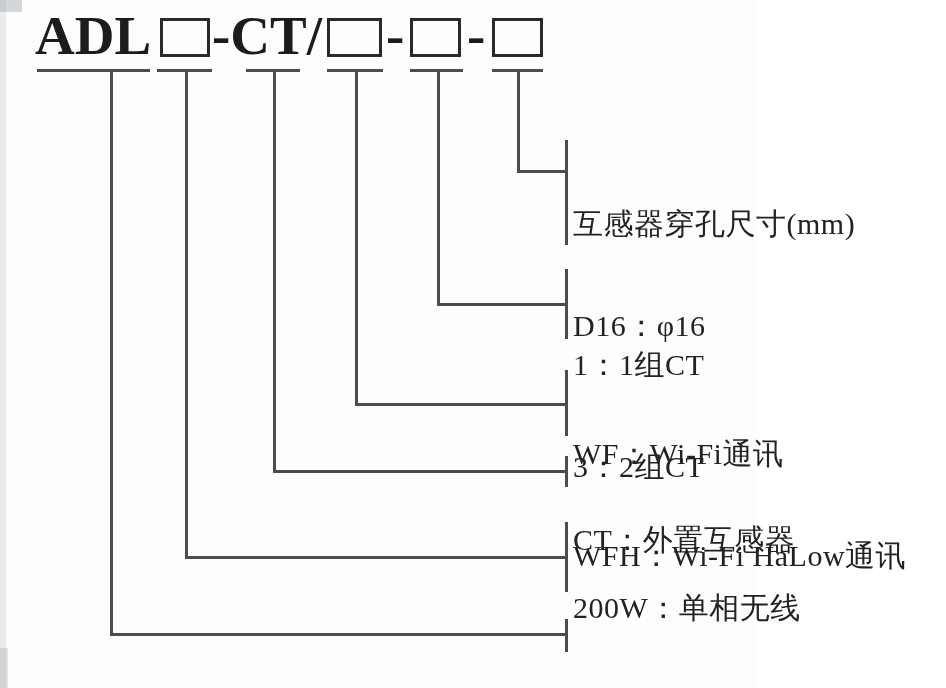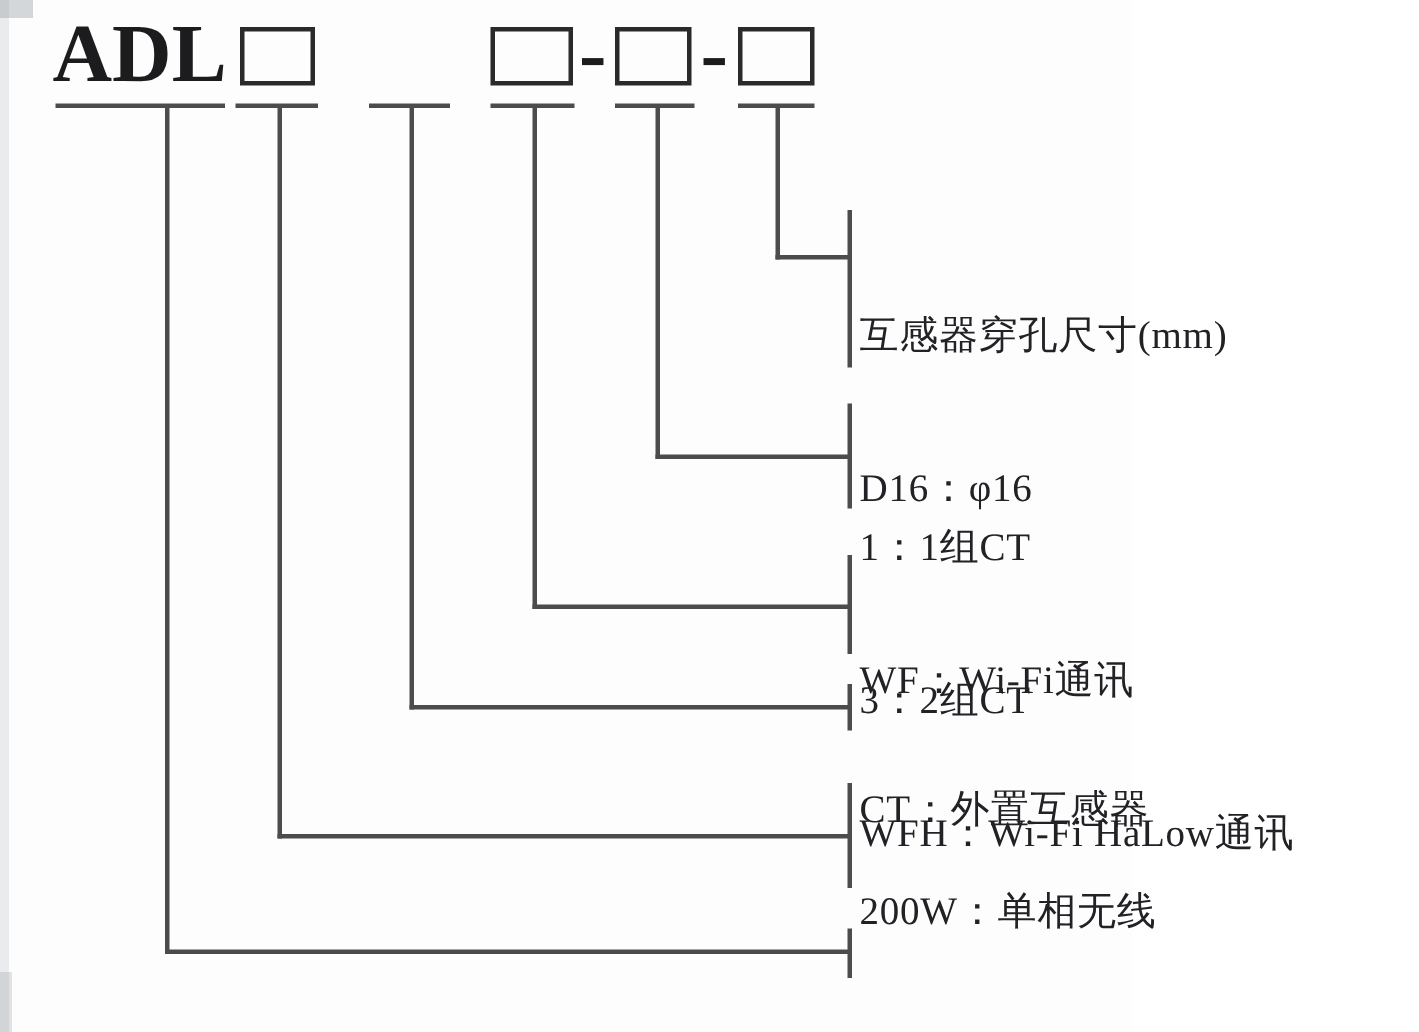--- a/index.html
+++ b/index.html
@@ -32,37 +32,38 @@
   .ul{position:absolute;top:69px;height:3px;background:#4c4c4c;}
 
   
   .vl{position:absolute;width:2.5px;background:#4c4c4c;top:71px;}
   .hl{position:absolute;height:2.5px;background:#4c4c4c;}
   .br{position:absolute;width:3px;background:#4c4c4c;left:565px;}
 
   
   .callout{
     position:absolute;left:573px;
-    font-size:26px;line-height:34px;
+    font-size:30px;line-height:34px;
     color:#222226;white-space:pre;
     letter-spacing:0.5px;
   }
   .cline{height:34px;}
 </style>
 </head>
 <body>
 
 <div class="page">
 
   <div class="strip-left"></div>
   <div class="corner-tl"></div>
   <div class="corner-bl"></div>
 
   <span class="tt" style="left:35px">ADL</span>
   <span class="bx" style="left:160px;width:50px"></span>
+  <span class="tt" style="left:212px">-CT/</span>
   <span class="bx" style="left:327px;width:55px"></span>
   <span class="tt" style="left:386px">-</span>
   <span class="bx" style="left:410px;width:51px"></span>
   <span class="tt" style="left:467px">-</span>
   <span class="bx" style="left:492px;width:51px"></span>
 
   <div class="ul" style="left:37px;width:113px"></div>
   <div class="ul" style="left:157px;width:55px"></div>
   <div class="ul" style="left:246px;width:54px"></div>
   <div class="ul" style="left:327px;width:56px"></div>

